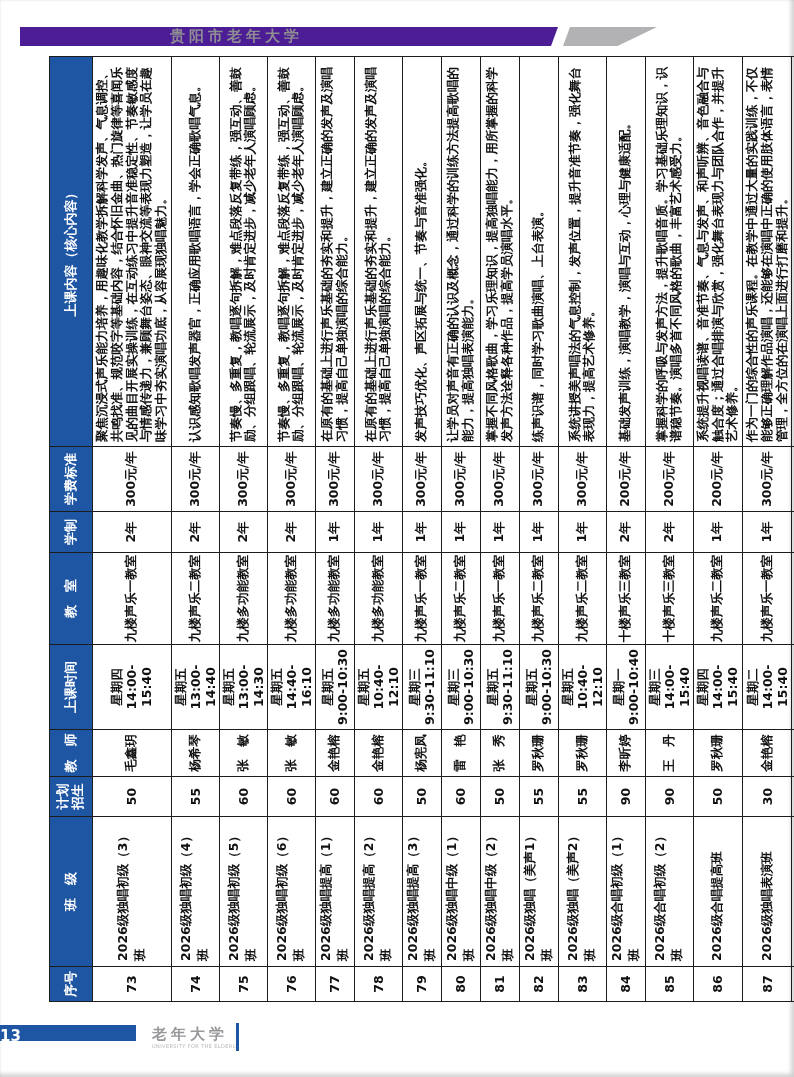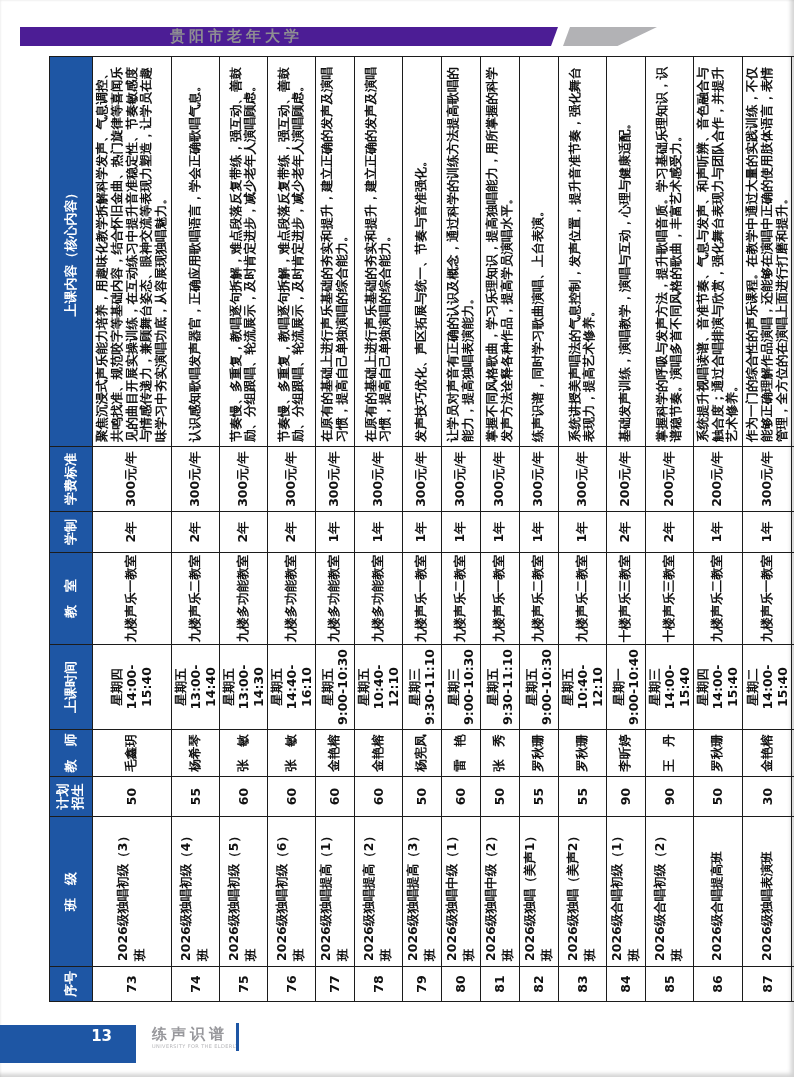--- a/index.html
+++ b/index.html
@@ -51,23 +51,23 @@
   td.c0, td.c2, td.c6 { text-align:center; font-size:12px; }
   td.c1 { text-align:left; padding:0 5px; font-size:12.5px; }
   td.c3 { text-align:center; font-size:12.5px; }
   td.c4 { text-align:center; white-space:pre-line; font-size:11px; line-height:1.2; }
   td.c5 { text-align:center; font-size:12.5px; }
   td.c7 { text-align:center; font-size:12px; }
   td.c8 { text-align:left; font-size:9.5px; line-height:1.18; padding:2px 4px; font-weight:600; }
 
   
   .footer-bar {
-    position:absolute; left:0; top:1025px; width:136px; height:38px;
+    position:absolute; left:0; top:1025px; width:136px; height:16px;
     background:#1e56a4; color:#fff; font-size:15px; font-weight:bold;
-    text-align:right; line-height:22px; padding-right:24px; box-sizing:border-box;
+    text-align:left; line-height:22px; padding-right:24px; box-sizing:border-box;
   }
   .footer-brand { position:absolute; left:152px; top:1026px; }
   .footer-brand .brand-main {
     color:#98989c; font-size:15px; font-weight:bold; letter-spacing:4px; line-height:16px;
   }
   .footer-brand .brand-sub {
     color:#b6b6b9; font-size:5px; letter-spacing:0.4px; margin-top:1px;
   }
   .footer-divider {
     position:absolute; left:236px; top:1023px; width:3px; height:28px; background:#1e56a4;
@@ -306,16 +306,16 @@
           </tr>
         </tbody>
     </table>
   </div>
 </div>
 
 <div class="footer-bar">
   <span>13</span>
 </div>
 <div class="footer-brand">
-  <div class="brand-main">练声识谱</div>
+  <div class="brand-main">老年大学</div>
   <div class="brand-sub">UNIVERSITY FOR THE ELDERLY</div>
 </div>
 <div class="footer-divider"></div>
 
 </body></html>

